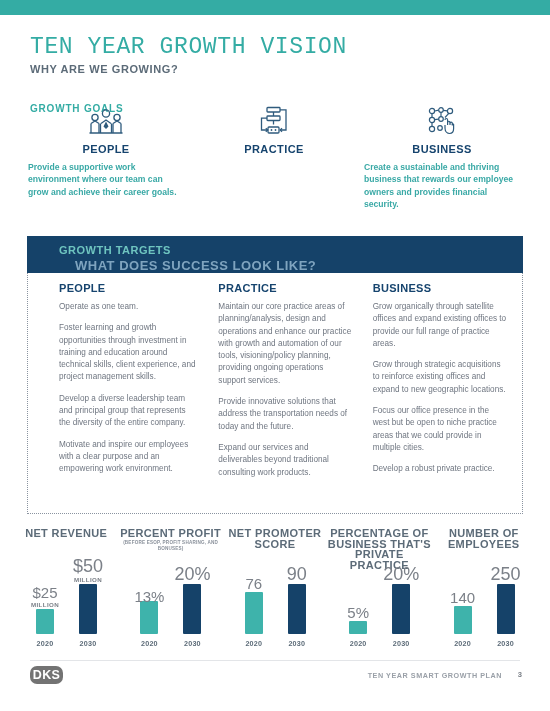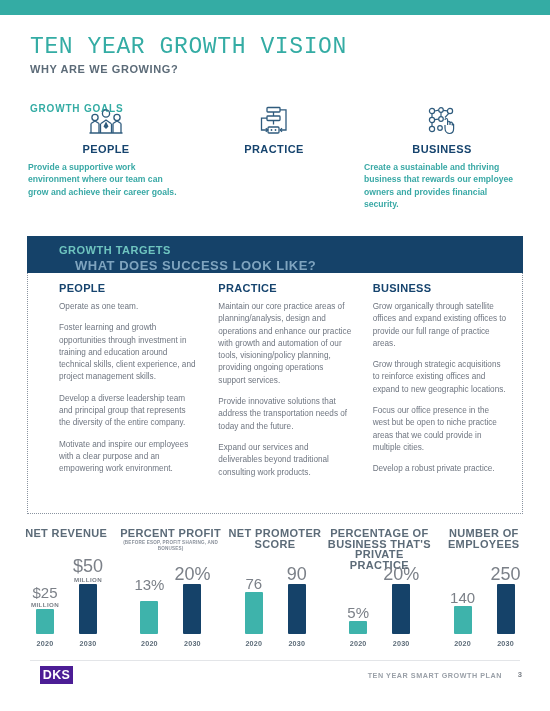--- a/index.html
+++ b/index.html
@@ -104,23 +104,23 @@
   .val .num { display:block; line-height:1; }
   .val .unit { display:block; font-size:6.2px; font-weight:700; letter-spacing:0.4px; margin-top:1px; color:#7b8088;}
   .yr {
     position:absolute; bottom:0; left:50%; transform:translateX(-50%);
     color:#5c6b78; font-size:7.2px; font-weight:700; letter-spacing:0.2px;
   }
 
   
   .footline { position:absolute; left:30px; top:660px; width:490px; height:1px; background:#e3e5e8; }
   .logo {
-    position:absolute; left:40px; top:666px; width:33px; height:18px;
-    background:#4c1d95; color:#fff; font-size:12.5px; font-weight:700;
-    letter-spacing:0.3px; display:flex; align-items:center; justify-content:center;
+    position:absolute; left:30px; top:666px; width:33px; height:18px;
+    background:#737373; color:#fff; font-size:12.5px; font-weight:700;
+    letter-spacing:0.3px; display:flex; align-items:center; justify-content:center;border-radius:7px;
   }
   .foot-txt {
     position:absolute; right:48px; top:671px; color:#9aa0a8;
     font-size:7.2px; font-weight:700; letter-spacing:0.55px;
   }
   .foot-page {
     position:absolute; right:28px; top:670px; color:#7b8088;
     font-size:7.6px; font-weight:700;
   }
 </style>
@@ -262,21 +262,21 @@
             <div class="yr">2030</div>
           </div>
         </div>
       </div>
       <div class="chart">
         <div class="c-title">PERCENT PROFIT</div>
         <div class="c-sub">(BEFORE ESOP, PROFIT SHARING, AND BONUSES)</div>
         <div class="plot">
           <div class="bargrp left">
             <div class="bar teal" style="height: 33px; background: rgb(62, 179, 171);"></div>
-            <div class="val" style="bottom: 56px;">
+            <div class="val" style="bottom: 44px;">
               <span class="num" style="font-size: 15px;">13%</span>
             </div>
             <div class="yr">2020</div>
           </div>
           <div class="bargrp right">
             <div class="bar navy" style="height: 50px; background: rgb(21, 66, 105);"></div>
             <div class="val" style="bottom: 65px;">
               <span class="num" style="font-size: 18px;">20%</span>
             </div>
             <div class="yr">2030</div>

